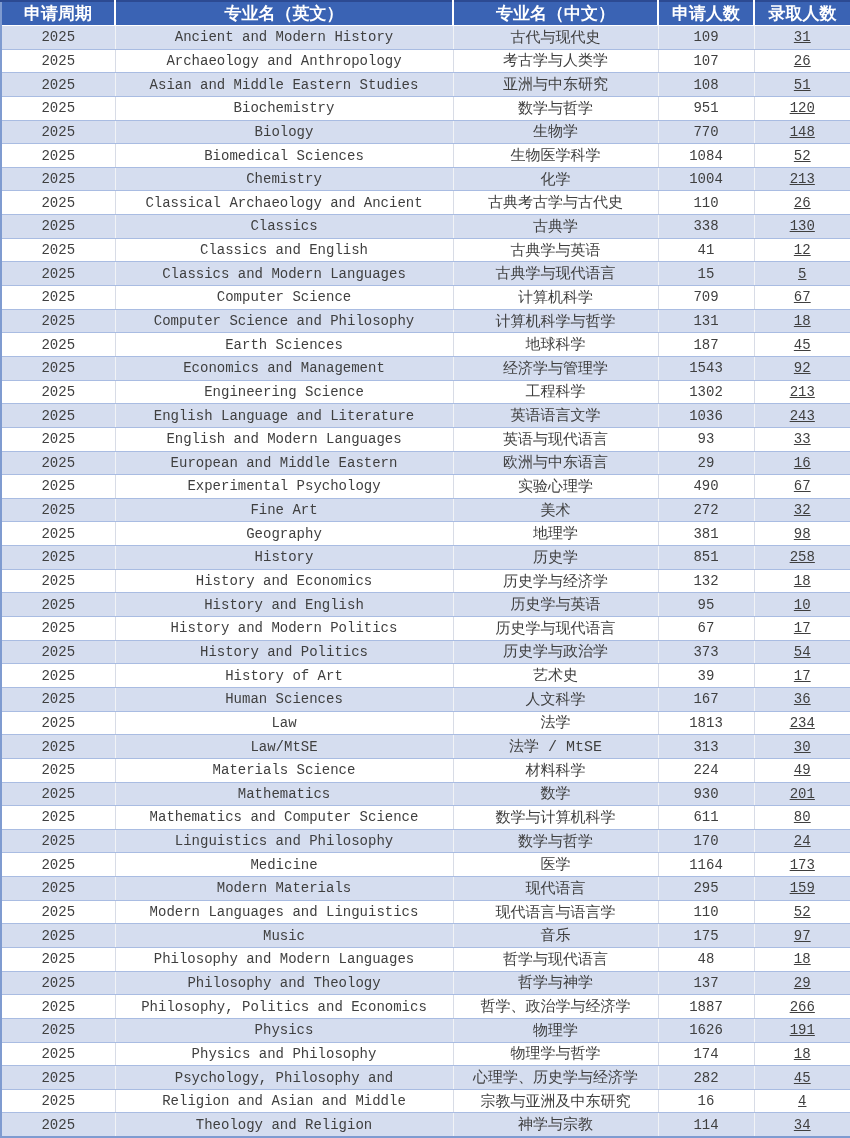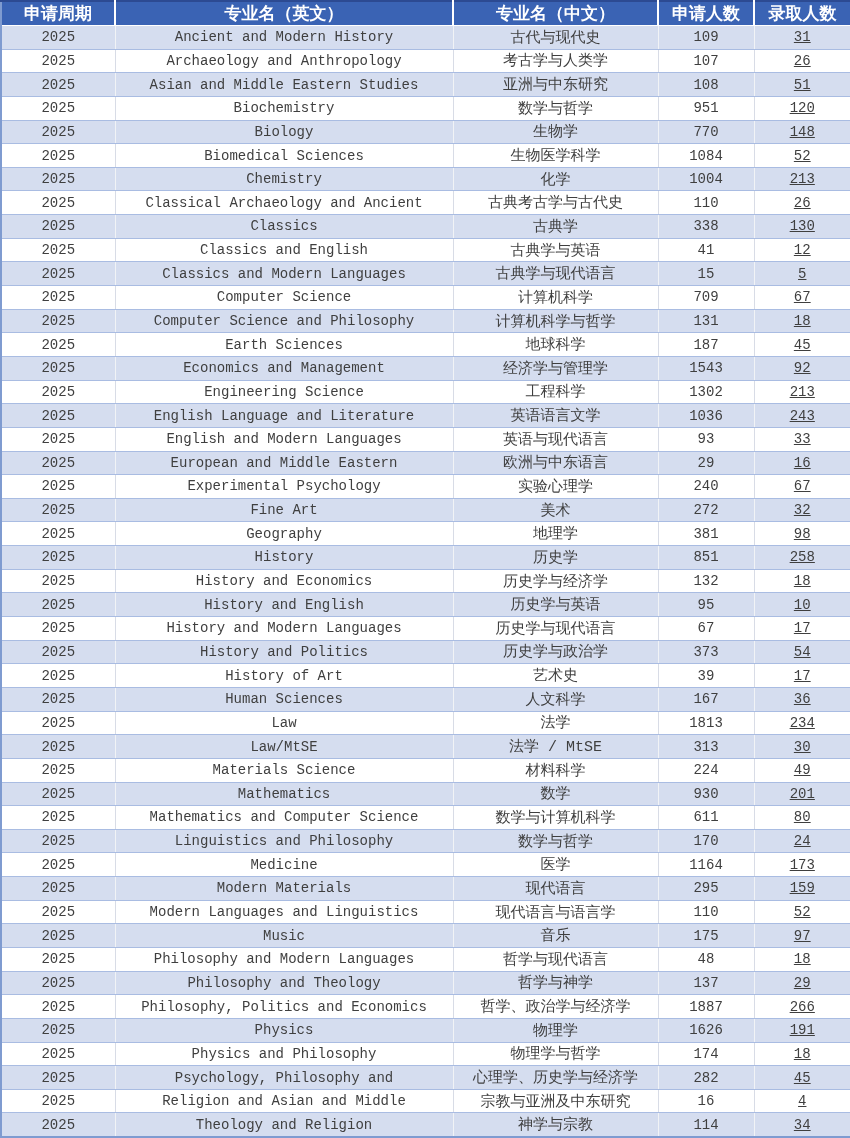--- a/index.html
+++ b/index.html
@@ -206,21 +206,21 @@
         <td>2025</td>
         <td>European and Middle Eastern</td>
         <td>欧洲与中东语言</td>
         <td>29</td>
         <td>16</td>
       </tr>
       <tr>
         <td>2025</td>
         <td>Experimental Psychology</td>
         <td>实验心理学</td>
-        <td>240</td>
+        <td>490</td>
         <td>67</td>
       </tr>
       <tr>
         <td>2025</td>
         <td>Fine Art</td>
         <td>美术</td>
         <td>272</td>
         <td>32</td>
       </tr>
       <tr>
@@ -246,21 +246,21 @@
       </tr>
       <tr>
         <td>2025</td>
         <td>History and English</td>
         <td>历史学与英语</td>
         <td>95</td>
         <td>10</td>
       </tr>
       <tr>
         <td>2025</td>
-        <td>History and Modern Languages</td>
+        <td>History and Modern Politics</td>
         <td>历史学与现代语言</td>
         <td>67</td>
         <td>17</td>
       </tr>
       <tr>
         <td>2025</td>
         <td>History and Politics</td>
         <td>历史学与政治学</td>
         <td>373</td>
         <td>54</td>

